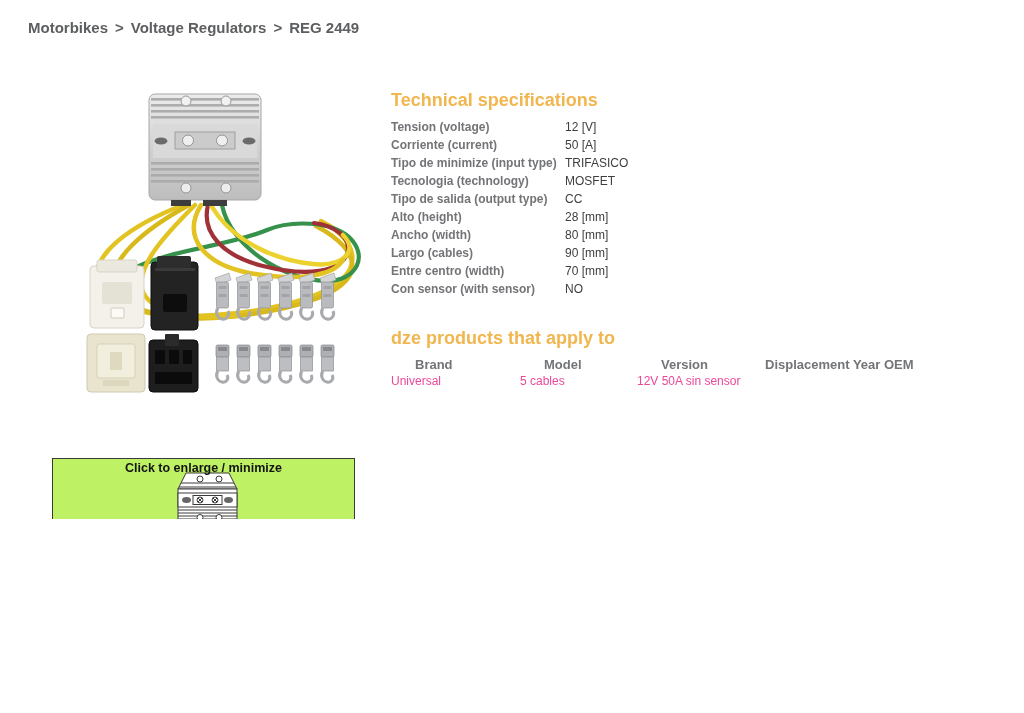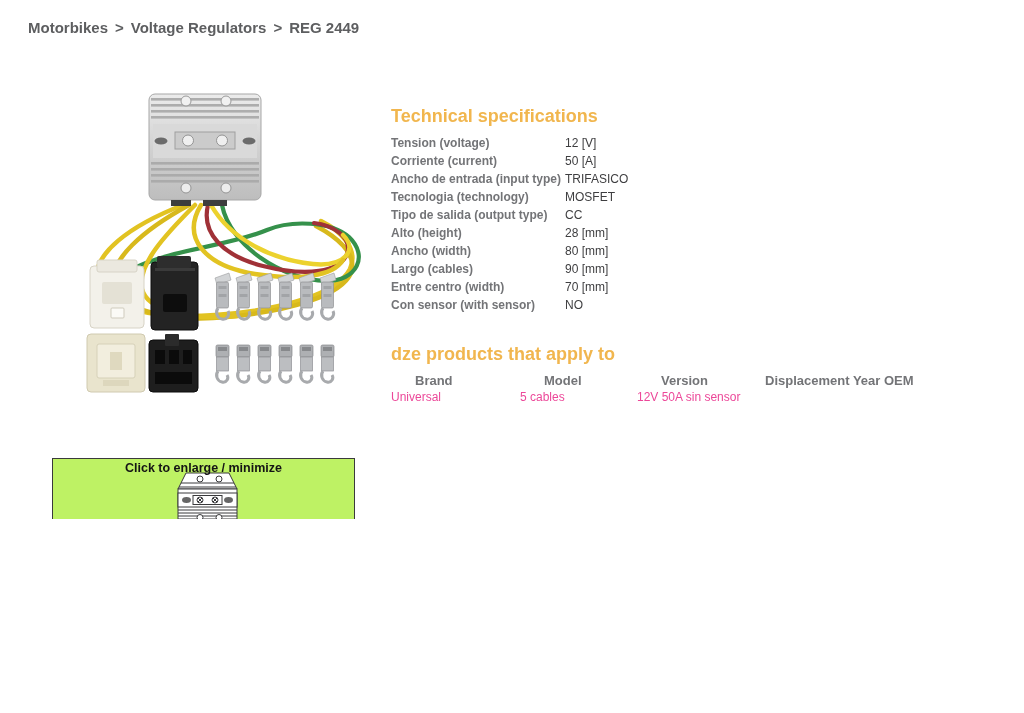--- a/index.html
+++ b/index.html
@@ -8,21 +8,21 @@
 
   
   .breadcrumb{position:absolute;left:28px;top:19px;font-size:15px;font-weight:bold;color:#5d5e60;white-space:nowrap;}
   .breadcrumb .sep{margin:0 7px;}
 
   
   .photo{position:absolute;left:85px;top:88px;width:296px;height:308px;}
 
   
   .specs{position:absolute;left:391px;top:90px;width:340px;}
-  .section-title{font-size:18px;font-weight:bold;color:#F1B64E;line-height:21px;margin:16px 0 7px 0;}
+  .section-title{font-size:18px;font-weight:bold;color:#F1B64E;line-height:21px;margin:0 0 7px 0;}
   .spec-row{display:flex;font-size:12px;line-height:18px;}
   .spec-label{width:174px;font-weight:bold;color:#737477;}
   .spec-value{color:#3e3e40;}
 
   
   .products{position:absolute;left:391px;top:328px;width:560px;}
   .p-row{display:flex;font-size:12px;line-height:17px;color:#ec4899;}
   .p-row.head{font-size:13px;font-weight:bold;color:#737477;margin-top:5px;padding-left:24px;}
   .c-brand{width:129px;}
   .c-model{width:117px;}
@@ -157,21 +157,21 @@
     <h2 class="section-title">Technical specifications</h2>
     <div class="spec-row">
         <span class="spec-label">Tension (voltage)</span>
         <span class="spec-value">12 [V]</span>
       </div>
     <div class="spec-row">
         <span class="spec-label">Corriente (current)</span>
         <span class="spec-value">50 [A]</span>
       </div>
     <div class="spec-row">
-        <span class="spec-label">Ancho de entrada (input type)</span>
+        <span class="spec-label">Tipo de minimize (input type)</span>
         <span class="spec-value">TRIFASICO</span>
       </div>
     <div class="spec-row">
         <span class="spec-label">Tecnologia (technology)</span>
         <span class="spec-value">MOSFET</span>
       </div>
     <div class="spec-row">
         <span class="spec-label">Tipo de salida (output type)</span>
         <span class="spec-value">CC</span>
       </div>

